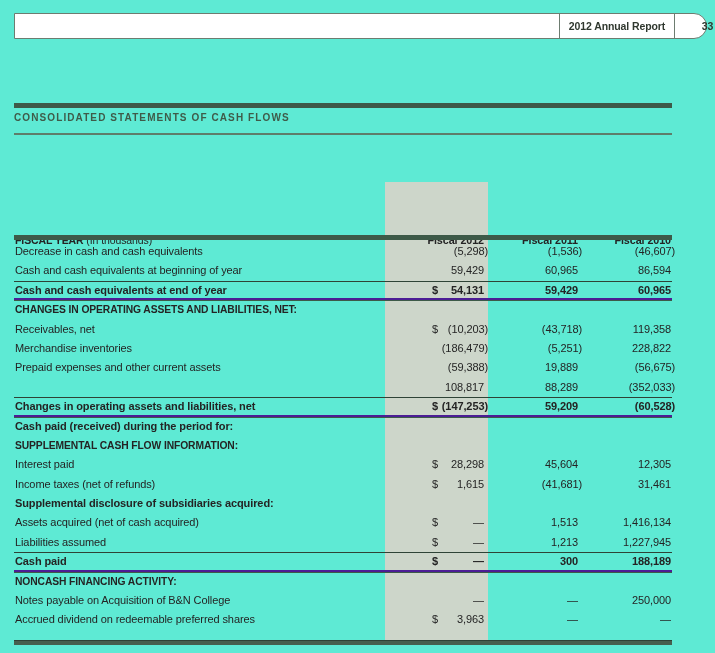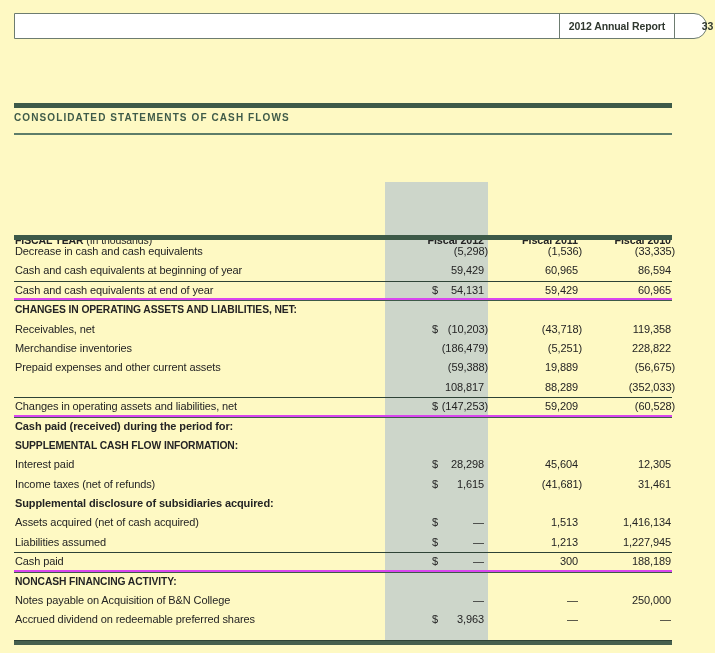--- a/index.html
+++ b/index.html
@@ -1,18 +1,18 @@
 <!DOCTYPE html>
 <html><head>
 <meta charset="utf-8">
 <style>
   * { box-sizing: border-box; margin: 0; padding: 0; }
   html, body { background: #ffffff; }
   body { font-family: "Liberation Sans", sans-serif; }
-  .page { position: relative; width: 715px; height: 653px; background: #fef9c3; overflow: hidden; text-align: right; }
+  .page { position: relative; width: 715px; height: 653px; background: #5eead4; overflow: hidden; text-align: right; }
 
   
   .topbar { position: absolute; left: 14px; top: 13px; width: 693px; height: 26px;
             border: 1px solid #6d7c70; border-radius: 0 13px 13px 0; background: #fff; }
   .topbar .cell { position: absolute; top: 0; height: 100%; border-left: 1px solid #6d7c70;
                   display: flex; align-items: center; justify-content: center;
                   font-weight: bold; font-size: 10.5px; color: #30382f; letter-spacing: -0.1px; }
   .cell-report { left: 544px; width: 115px; }
   .cell-pageno { left: 659px; width: 34px; padding-left: 32px; }
 
@@ -32,21 +32,21 @@
   .thead .col { position: absolute; font-size: 10.8px; white-space: nowrap; }
   .c2012 { right: 188px; } .c2011 { right: 94px; } .c2010 { right: 1px; }
   .thick-bar { position: absolute; left: 0; top: 53px; width: 100%; height: 4.5px; background: #3d5a48; }
   .rows { position: absolute; left: 0; top: 60px; width: 100%; }
   .row { position: relative; height: 19.4px; line-height: 19.4px; }
   .row .lbl { position: absolute; left: 1px; white-space: nowrap; }
   .row .dollar { position: absolute; left: 418px; }
   .row .val { position: absolute; white-space: nowrap; }
   .val.v2012 { right: 188px; } .val.v2011 { right: 94px; } .val.v2010 { right: 1px; }
   .val.paren { margin-right: -4px; }
-  .row.total { font-weight: normal; border-top: 1px solid #2e4336; border-bottom: 2px solid #d946ef; line-height: 16.5px; }
+  .row.total { font-weight: bold; border-top: 1px solid #2e4336; border-bottom: 2px solid #4c1d95; line-height: 16.5px; }
   .row.total::after { content: ""; position: absolute; left: 0; right: 0; bottom: -3px; height: 1px; background: #3d5a48; }
   .row.section .lbl { font-weight: bold; font-size: 10.3px; }
   .row.subheader .lbl { font-weight: bold; }
   .bottom-bar { position: absolute; left: 0; top: 458px; width: 100%; height: 4.5px;
                 background: #46604e; border-top: 1px solid #2e4336; }
 </style>
 </head>
 <body>
 
 <div class="page">
@@ -77,21 +77,21 @@
       <span class="col c2010">Fiscal 2010</span>
     </div>
 
     <div class="thick-bar"></div>
 
     <div class="rows" id="rows">
         <div class="row data">
           <span class="lbl">Decrease in cash and cash equivalents</span>
           <span class="val v2012 paren">(5,298)</span>
           <span class="val v2011 paren">(1,536)</span>
-          <span class="val v2010 paren">(33,335)</span>
+          <span class="val v2010 paren">(46,607)</span>
         </div>
         <div class="row data">
           <span class="lbl">Cash and cash equivalents at beginning of year</span>
           <span class="val v2012">59,429</span>
           <span class="val v2011">60,965</span>
           <span class="val v2010">86,594</span>
         </div>
         <div class="row total">
           <span class="lbl">Cash and cash equivalents at end of year</span>
           <span class="dollar">$</span>

